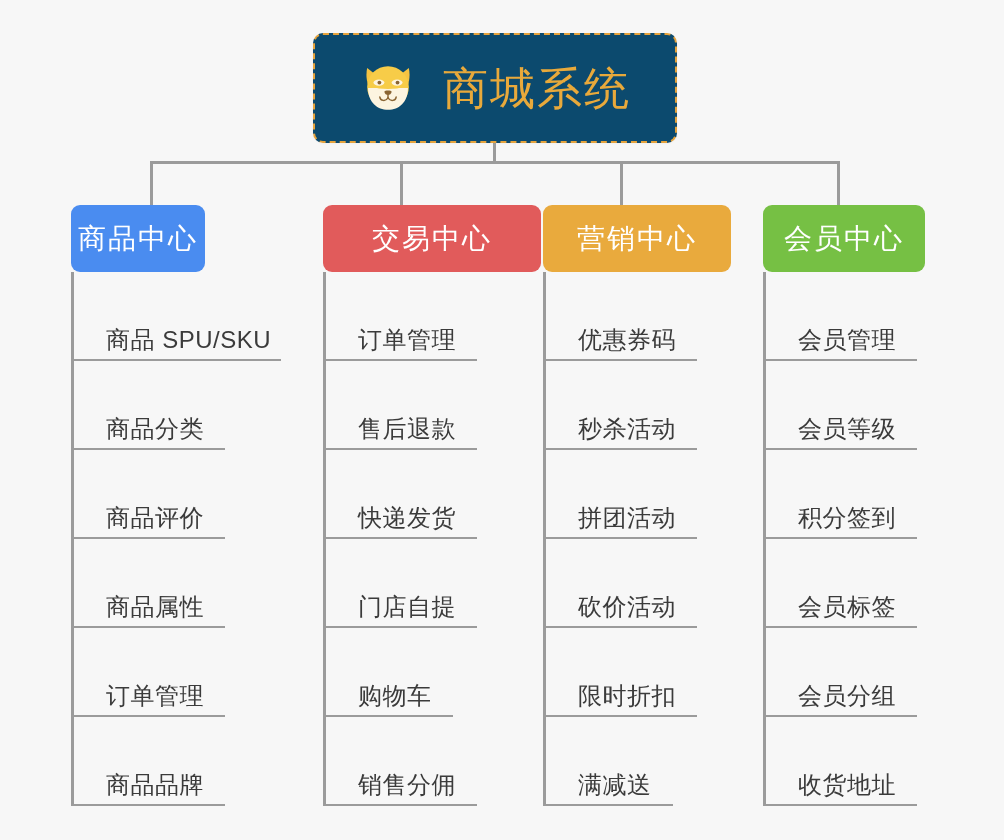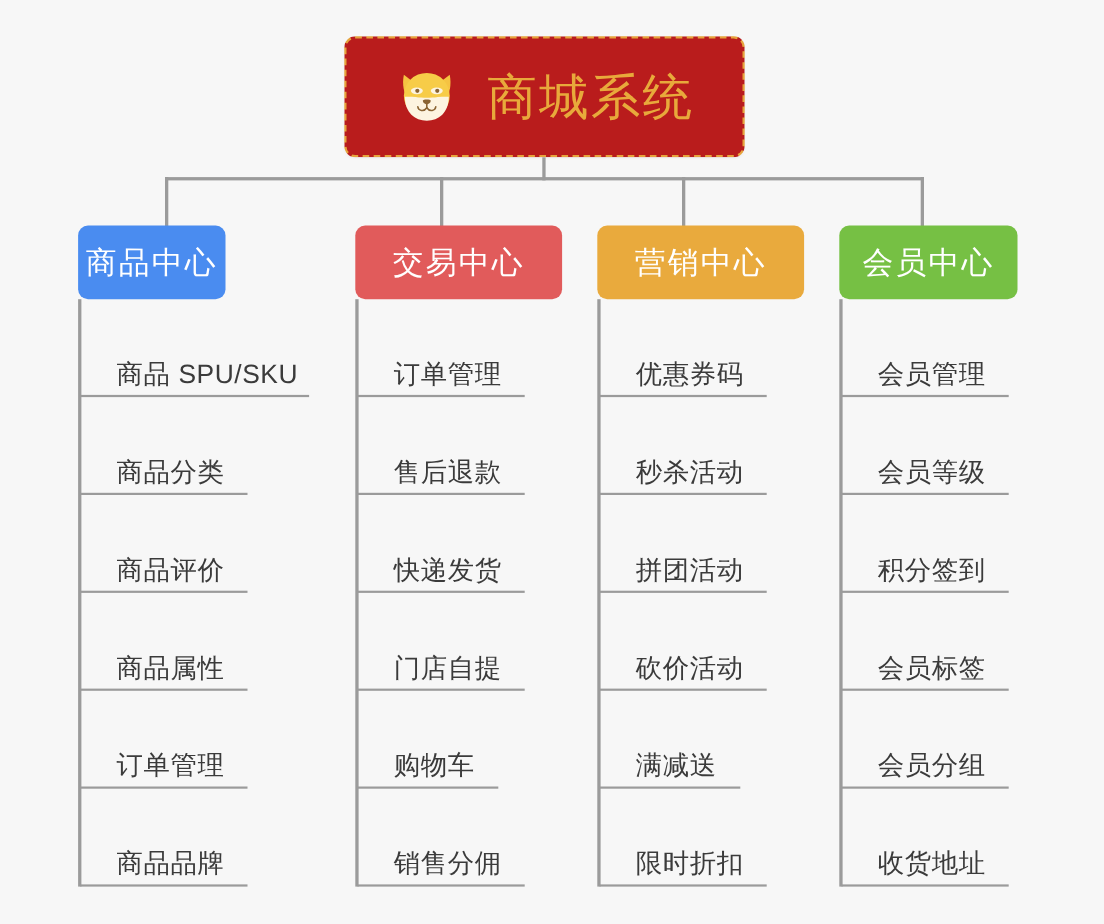--- a/index.html
+++ b/index.html
@@ -24,21 +24,21 @@
   }
 
   
   .root-node {
     position: absolute;
     left: 313px;
     top: 33px;
     width: 364px;
     height: 110px;
     box-sizing: border-box;
-    background: #b91c1c;
+    background: #0c4a6e;
     border: 2px dashed #e6a33c;
     border-radius: 10px;
     display: flex;
     align-items: center;
     justify-content: center;
     gap: 26px;
     box-shadow: 0 1px 2px rgba(0,0,0,0.03);
   }
   .root-emoji {
     width: 58px;
@@ -112,21 +112,21 @@
   .leaf-rule {
     position: absolute;
     left: 0;
     bottom: 0;
     height: 2px;
     background: #9b9b9b;
   }
 
   
   .b0 .branch-header { width: 134px; }
-  .b1 .branch-header { width: 188px; }
+  .b1 .branch-header { width: 218px; }
   .b2 .branch-header { width: 188px; justify-content: center; }
   .b3 .branch-header { width: 162px; }
 </style>
 </head>
 <body>
 
 <div id="mindmap">
 
   <div class="root-node">
     <svg class="root-emoji" viewBox="0 0 64 64" aria-hidden="true">
@@ -245,26 +245,26 @@
       </div>
       <div class="leaf">
         <span class="leaf-label">拼团活动</span>
         <span class="leaf-rule" style="width:152px;"></span>
       </div>
       <div class="leaf">
         <span class="leaf-label">砍价活动</span>
         <span class="leaf-rule" style="width:152px;"></span>
       </div>
       <div class="leaf">
+        <span class="leaf-label">限时折扣</span>
+        <span class="leaf-rule" style="width:152px;"></span>
+      </div>
+      <div class="leaf">
         <span class="leaf-label">满减送</span>
         <span class="leaf-rule" style="width:128px;"></span>
-      </div>
-      <div class="leaf">
-        <span class="leaf-label">限时折扣</span>
-        <span class="leaf-rule" style="width:152px;"></span>
       </div>
     </div>
   </div>
 
   <div class="branch b3" style="left:763px;">
     <div class="branch-header" style="background:#76c044;">
       <span>会员中心</span>
     </div>
     <div class="branch-body">
       <div class="branch-spine" style="height:534px;"></div>

